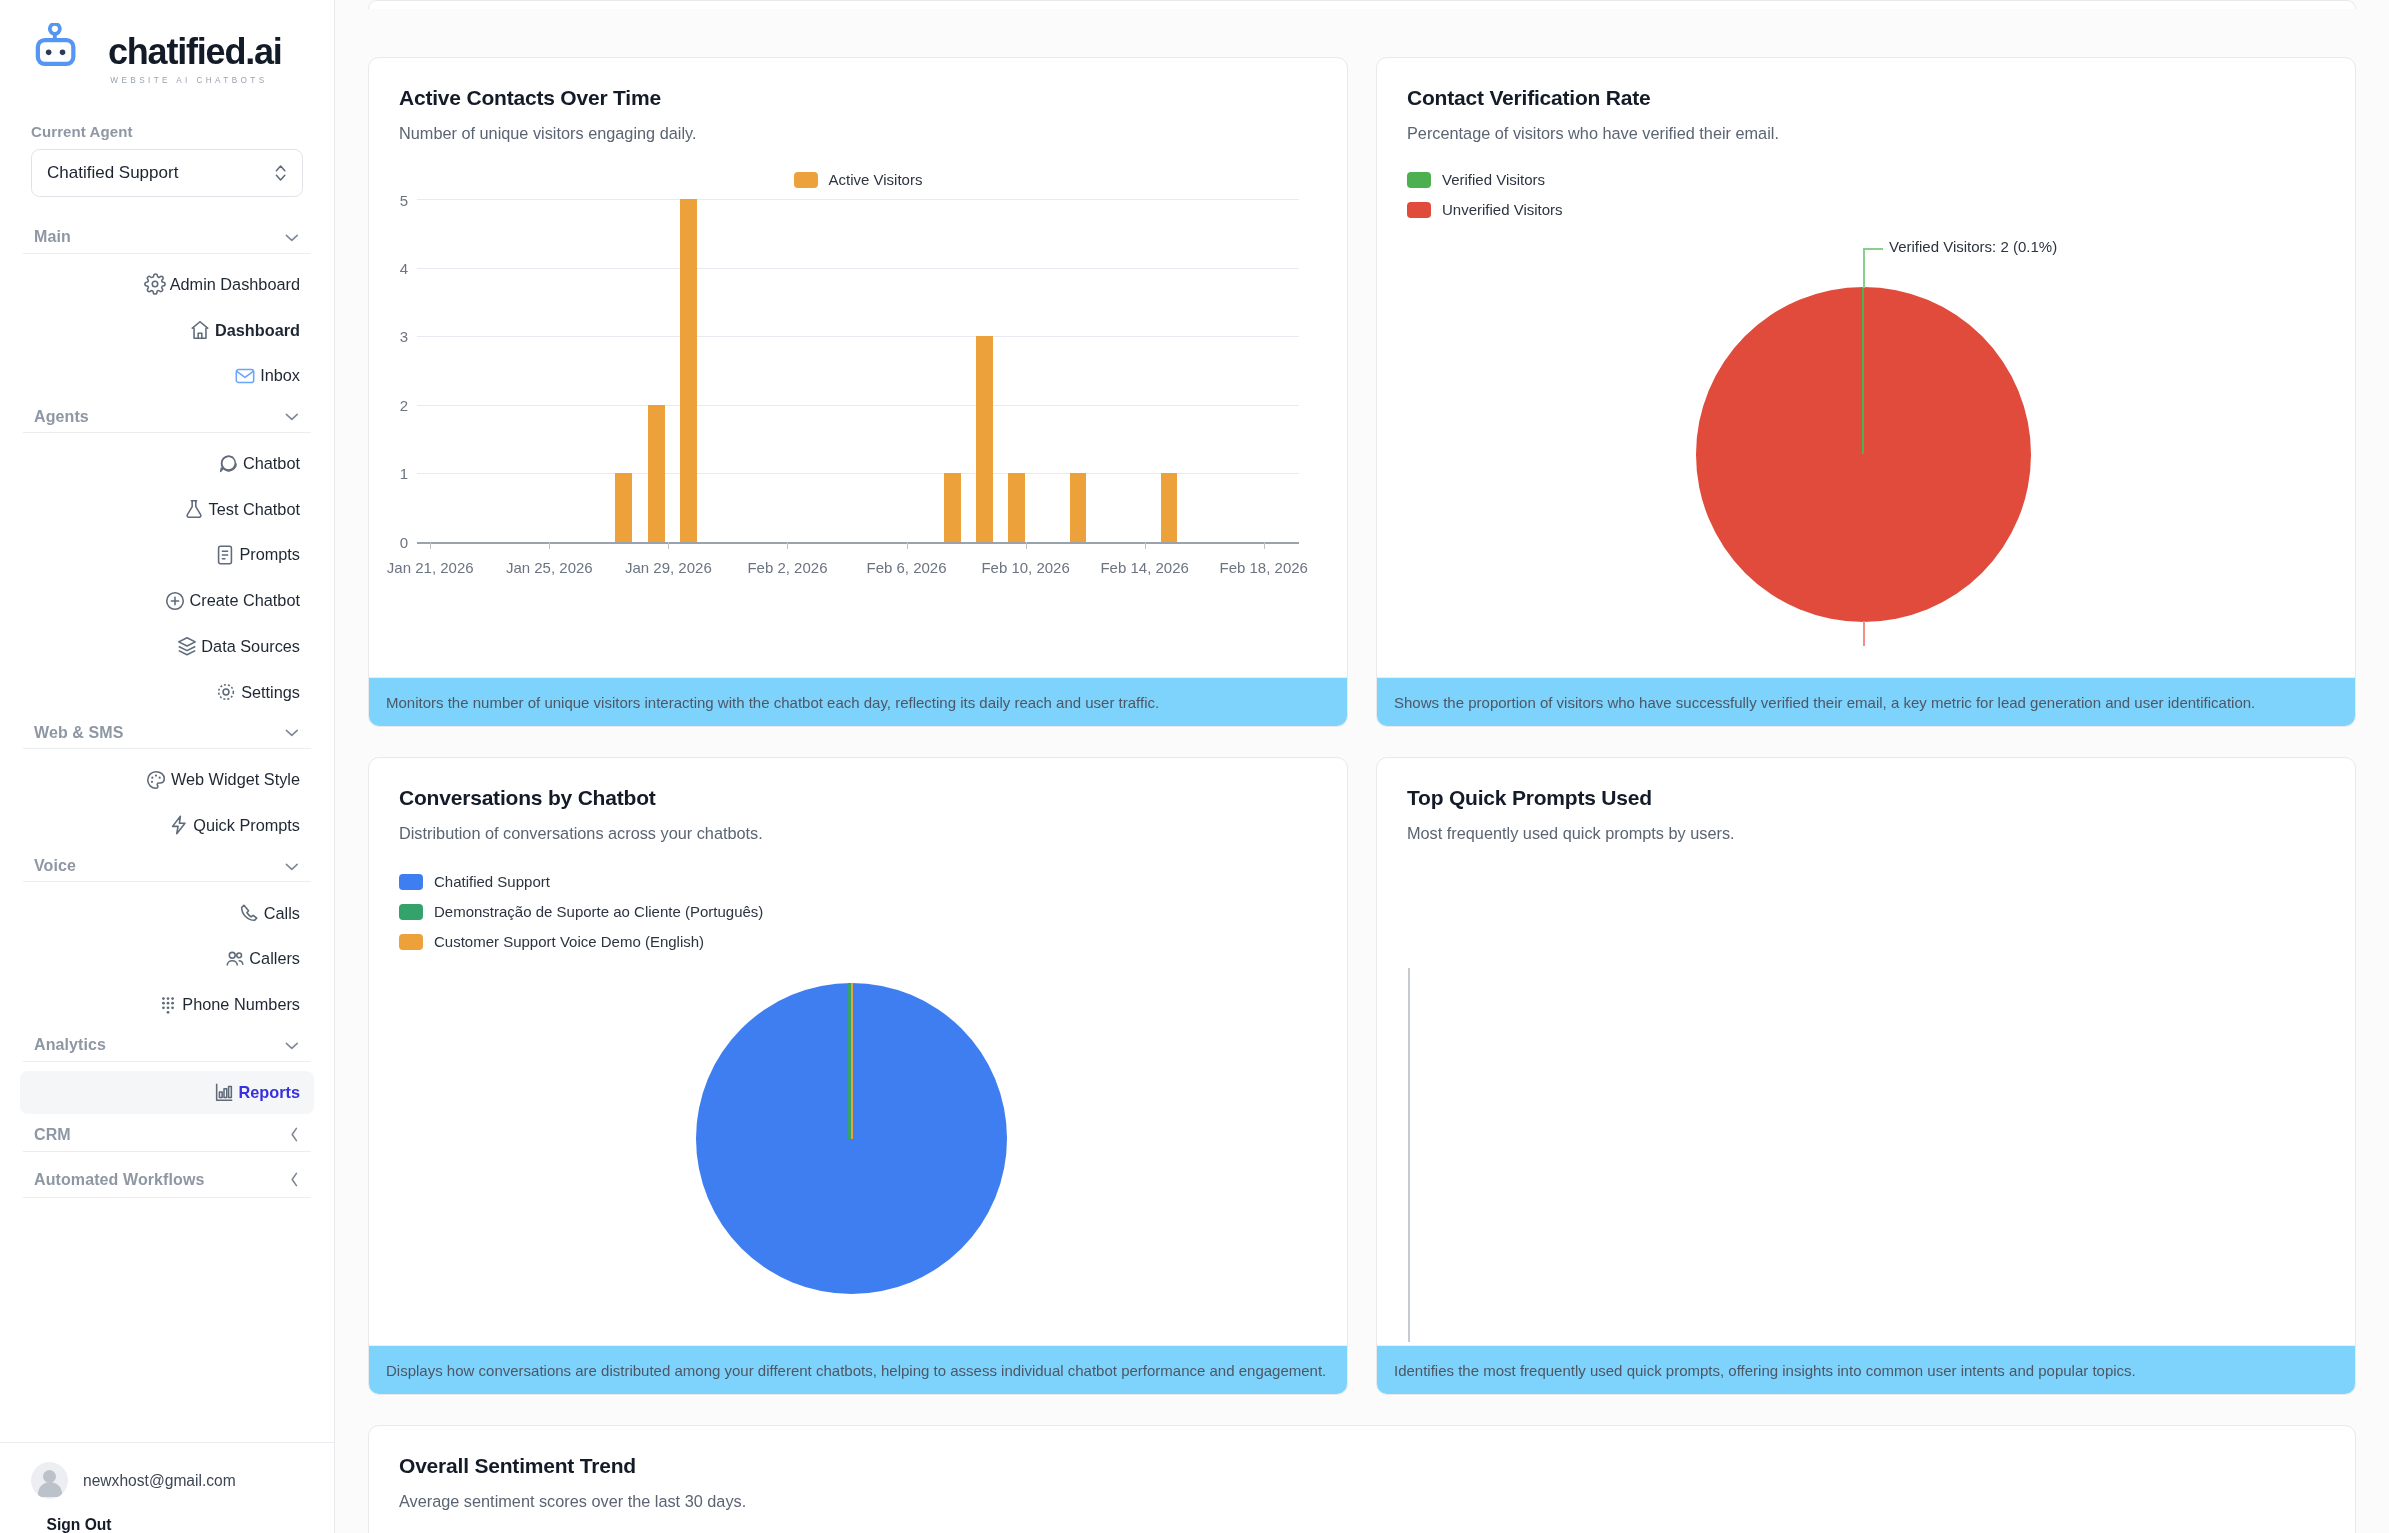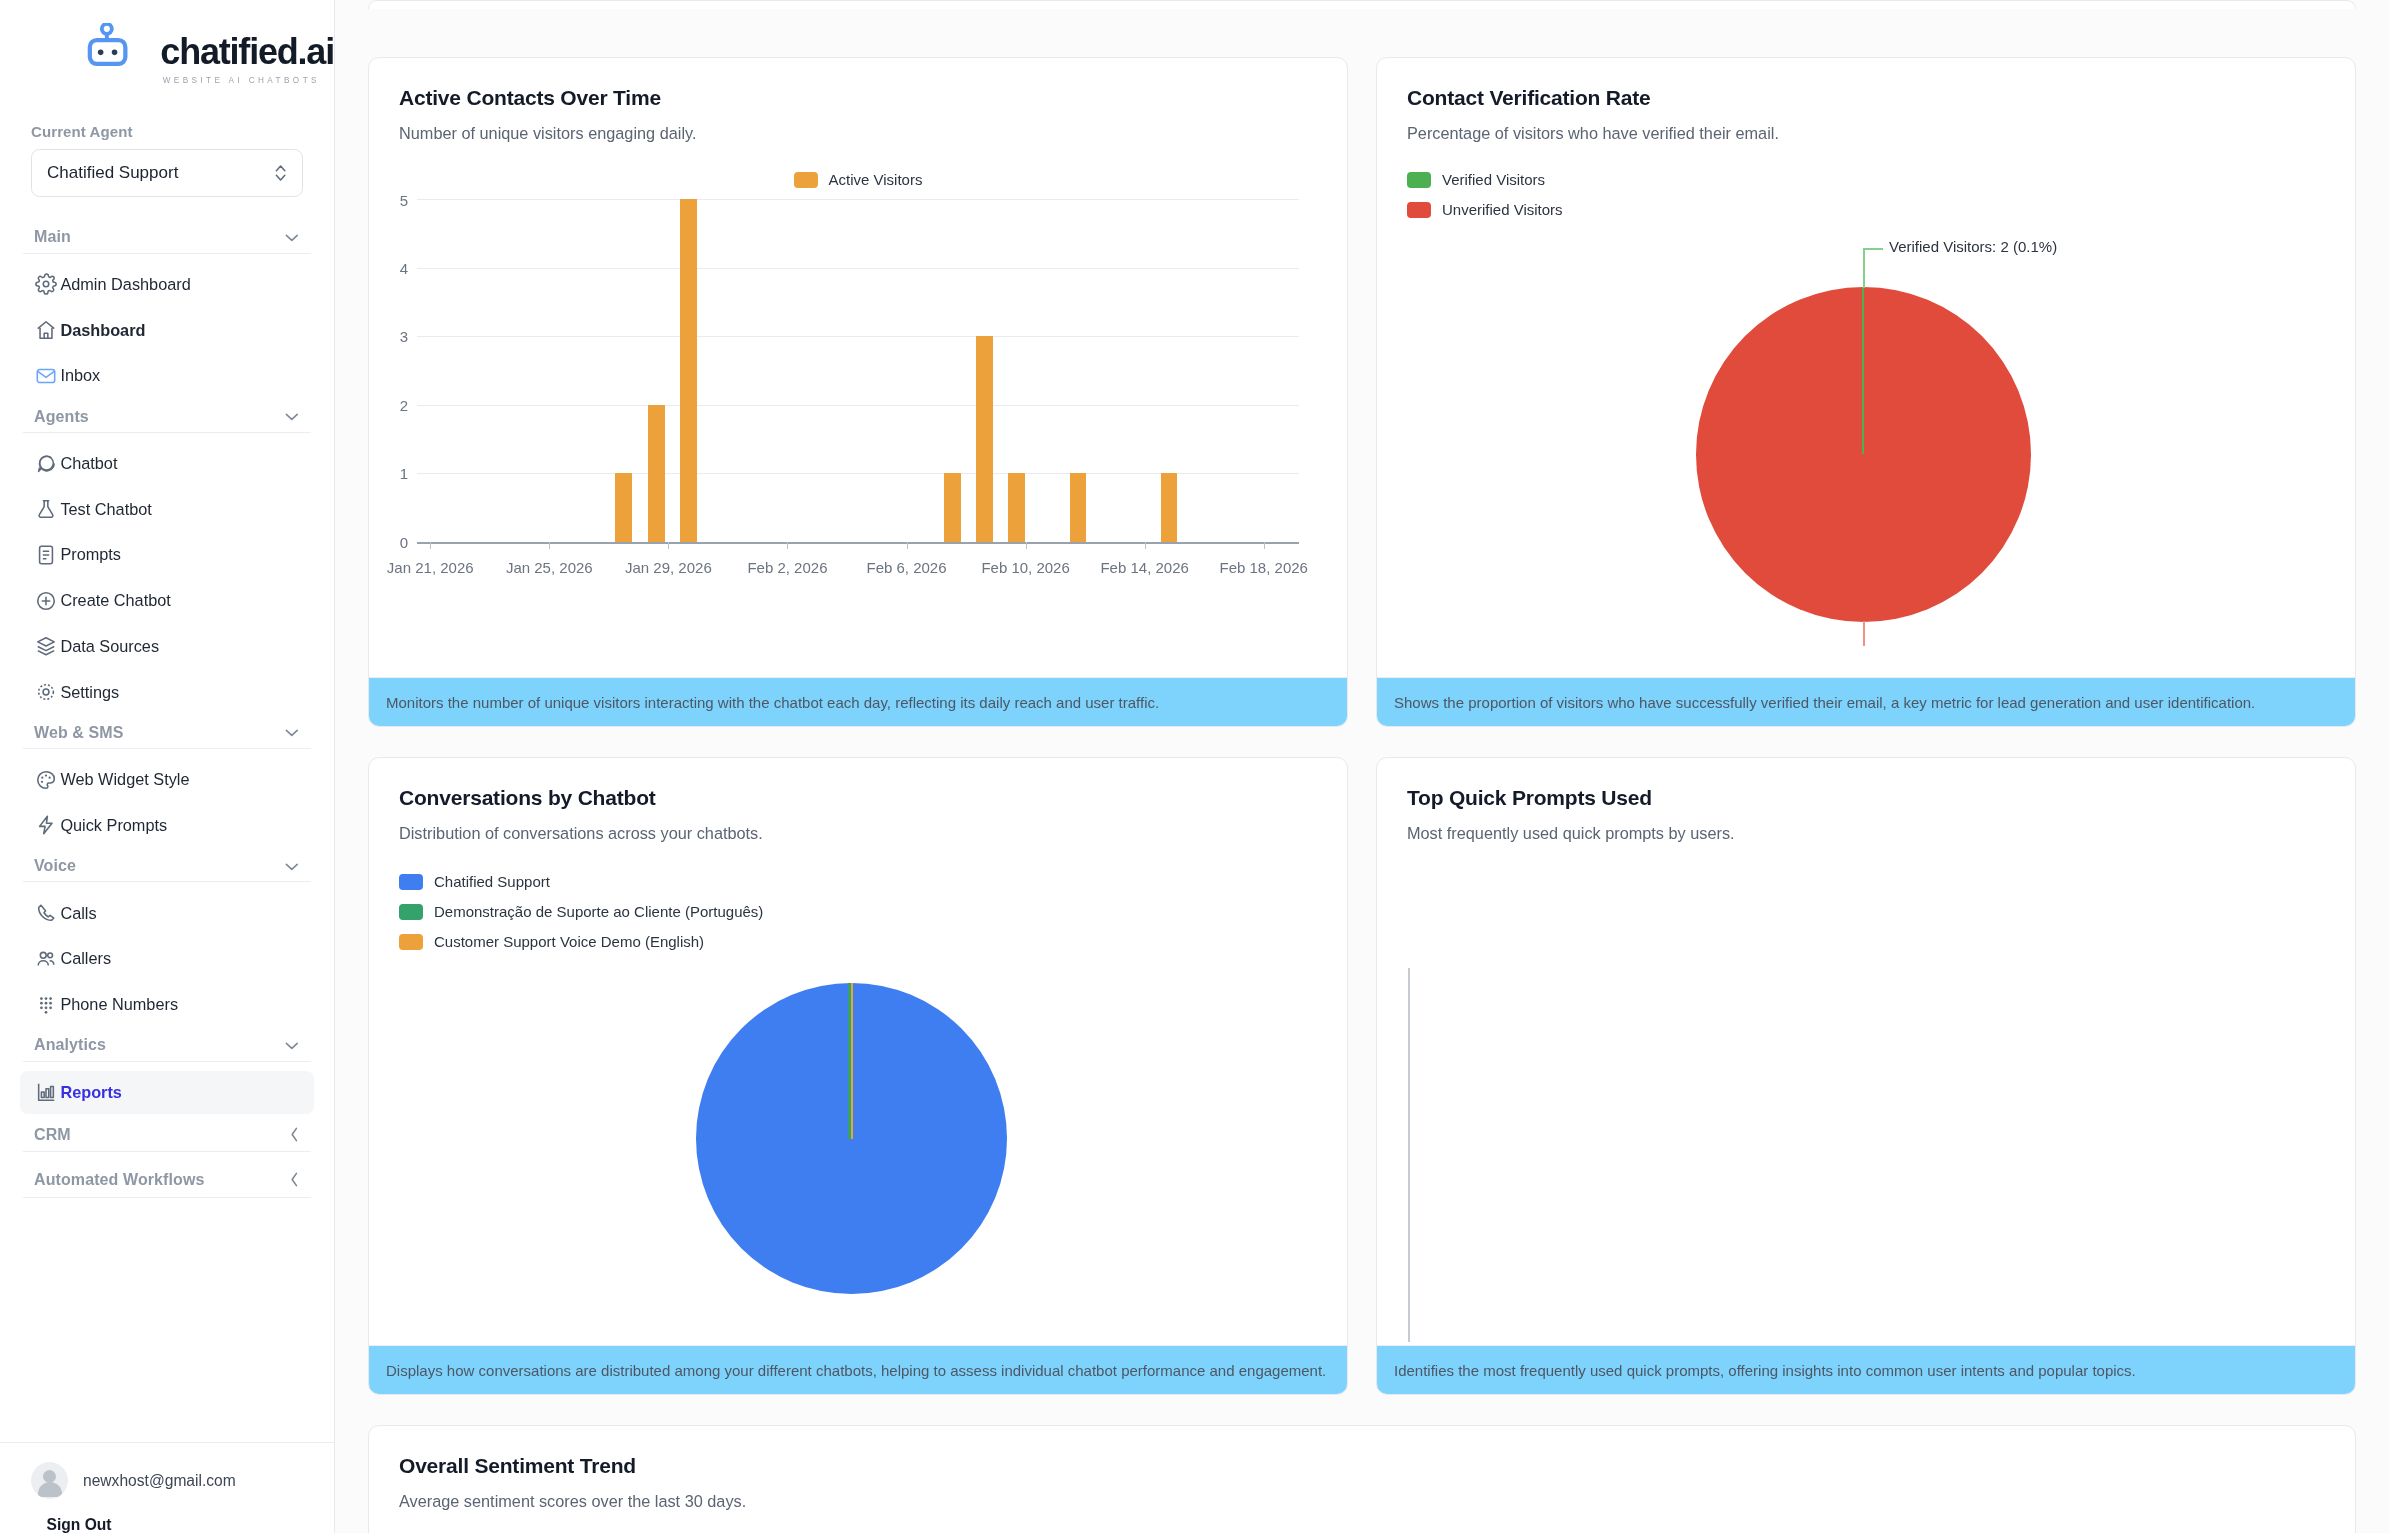--- a/index.html
+++ b/index.html
@@ -14,21 +14,21 @@
   
   .sidebar {
     width: 335px; height: 1534px;
     background: #ffffff;
     border-right: 0.8px solid #e8eaed;
     display: flex; flex-direction: column;
     flex: 0 0 335px;
     position: relative;
   }
   .logo-wrap { padding: 23.4px 0 0 34px; height: 106px; }
-  .logo { display: flex; align-items: flex-start; gap: 20px; justify-content: flex-end; }
+  .logo { display: flex; align-items: flex-start; gap: 20px; }
   .logo-mark { width: 54px; height: 51px; position: relative; flex: 0 0 54px; }
   .logo-text-block { padding-top: 11px; }
   .logo-word {
     font-size: 36px; font-weight: 700; color: #141b28;
     letter-spacing: -1.2px; line-height: 1;
   }
   .logo-sub {
     font-size: 8.2px; color: #9aa3b0; letter-spacing: 3.4px;
     margin-top: 5.4px; padding-left: 2.3px; font-weight: 500;
   }
@@ -50,21 +50,21 @@
   .nav-group-head {
     display: flex; align-items: center; justify-content: space-between;
     padding: 7.8px 14px 6.2px 14px;
   }
   .nav-group-title {
     font-size: 16px; font-weight: 700; color: #8e97a4; letter-spacing: 0.1px;
   }
   .nav-divider { height: 0.8px; background: #ebedf0; margin: 0 3.1px 9.3px 3.1px; }
   .nav-item {
     display: flex; align-items: center; gap: 3px;
-    padding: 10px 14px; border-radius: 7.8px; margin-bottom: 2.3px;
+    padding: 10px 14px; border-radius: 7.8px; margin-bottom: 2.3px; justify-content: flex-end;
   }
   .nav-item.active { background: #f5f6f8; }
   .nav-ico { width: 23.4px; height: 23.4px; flex: 0 0 23.4px; color: #5f6b7a;
              display: flex; align-items: center; justify-content: center; }
   .nav-ico.blue { color: #6aa6f8; }
   .nav-label { font-size: 16.3px; color: #1f2733; }
   .nav-label.bold { font-weight: 700; }
   .nav-label.active { color: #3730e0; font-weight: 700; }
 
   .collapsed-group {

